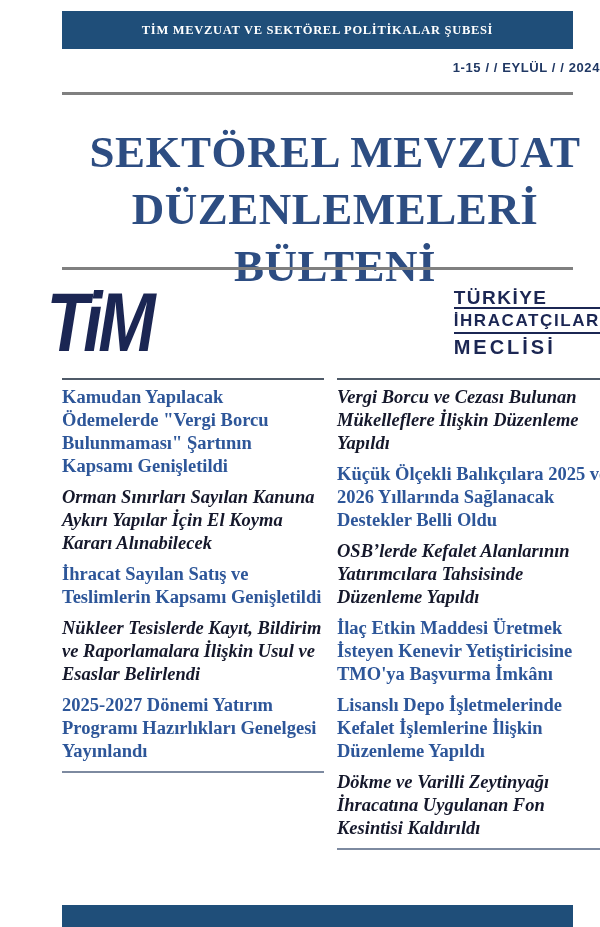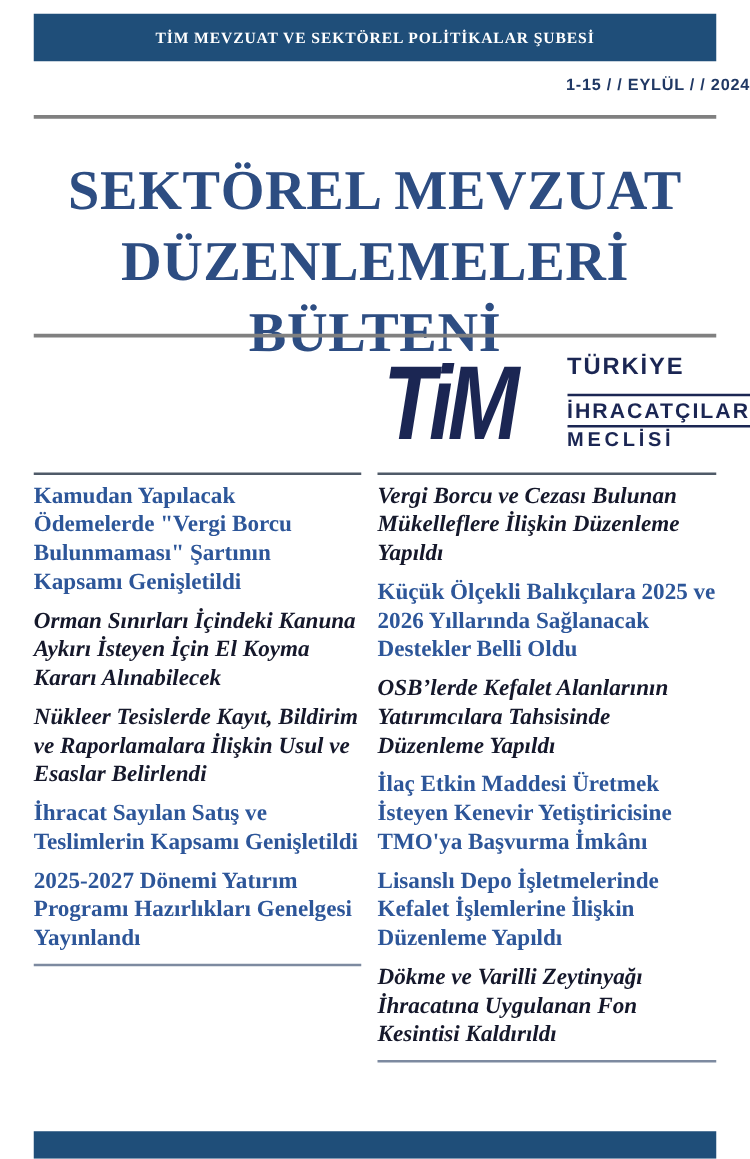--- a/index.html
+++ b/index.html
@@ -3,21 +3,21 @@
 <meta charset="utf-8">
 <style>
   html, body { margin: 0; padding: 0; }
   body {
     width: 600px; height: 927px;
     background: #ffffff;
     font-family: "Liberation Serif", serif;
     position: relative;
     overflow: hidden;
   }
-  .page { position: absolute; inset: 0; }
+  .page { position: absolute; inset: 0; margin-left: 35px; }
 
   
   .topbar {
     position: absolute; left: 27px; right: 27px; top: 11px; height: 38px;
     background: var(--bar, #1f4e79);
     color: #ffffff;
     display: flex; align-items: center; justify-content: center;
     font-weight: bold; font-size: 12.5px; letter-spacing: 0.7px;
   }
 
@@ -42,40 +42,40 @@
     position: absolute; top: 94px; left: 50px; width: 500px;
     text-align: center;
     font-weight: bold; font-size: 45px; line-height: 57px;
     letter-spacing: 0.5px;
     color: var(--title, #2d4d82);
   }
 
   
   .logo {
     position: absolute; top: 276px; left: 0; right: 0; height: 92px;
-    display: flex; align-items: center; justify-content: flex-end; gap: 31px;
+    display: flex; align-items: center; justify-content: space-between; gap: 31px;
     color: var(--logo, #1b2653);
     font-family: "Liberation Sans", sans-serif;
   }
   .logo-mark {
     display: inline-block;
     font-weight: bold; font-style: italic;
     font-size: 84px; line-height: 84px; letter-spacing: -5px;
     transform: scale(0.82, 1);
     transform-origin: center;
   }
   .logo-text { font-weight: bold; text-align: left; line-height: 1; }
-  .logo-line1 { font-size: 19px; letter-spacing: 1.5px; padding-bottom: 12px; }
+  .logo-line1 { font-size: 19px; letter-spacing: 1.5px; padding-bottom: 0; }
   .logo-line2 {
     font-size: 17px; letter-spacing: 1.6px;
     border-top: 2px solid var(--logo, #1b2653);
     border-bottom: 2px solid var(--logo, #1b2653);
     padding: 3px 0; margin: 0 0 3px;
   }
-  .logo-line3 { font-size: 16px; letter-spacing: 3px; }
+  .logo-line3 { font-size: 20px; letter-spacing: 3px; }
 
   
   .columns {
     position: absolute; top: 378px; left: 27px; width: 546px;
     display: flex; gap: 13px;
   }
   .col { border-top: 2px solid #4f5a68; padding-top: 6px; }
   .col-left  { width: 262px; }
   .col-right { flex: 1; }
   h3.headline {
@@ -114,23 +114,23 @@
     <span class="logo-text">
       <div class="logo-line1">TÜRKİYE</div>
       <div class="logo-line2">İHRACATÇILAR</div>
       <div class="logo-line3">MECLİSİ</div>
     </span>
   </div>
 
   <div class="columns">
     <div class="col col-left">
       <h3 class="headline tone-blue">Kamudan Yapılacak Ödemelerde "Vergi Borcu Bulunmaması" Şartının Kapsamı Genişletildi</h3>
-      <h3 class="headline tone-dark">Orman Sınırları İçindeki Kanuna Aykırı İsteyen İçin El Koyma Kararı Alınabilecek</h3>
+      <h3 class="headline tone-dark">Orman Sınırları Sayılan Kanuna Aykırı Yapılar İçin El Koyma Kararı Alınabilecek</h3>
+      <h3 class="headline tone-blue">İhracat Sayılan Satış ve Teslimlerin Kapsamı Genişletildi</h3>
       <h3 class="headline tone-dark">Nükleer Tesislerde Kayıt, Bildirim ve Raporlamalara İlişkin Usul ve Esaslar Belirlendi</h3>
-      <h3 class="headline tone-blue">İhracat Sayılan Satış ve Teslimlerin Kapsamı Genişletildi</h3>
       <h3 class="headline tone-blue">2025-2027 Dönemi Yatırım Programı Hazırlıkları Genelgesi Yayınlandı</h3>
       <div class="col-endrule"></div>
     </div>
     <div class="col col-right">
       <h3 class="headline tone-dark">Vergi Borcu ve Cezası Bulunan Mükelleflere İlişkin Düzenleme Yapıldı</h3>
       <h3 class="headline tone-blue">Küçük Ölçekli Balıkçılara 2025 ve 2026 Yıllarında Sağlanacak Destekler Belli Oldu</h3>
       <h3 class="headline tone-dark">OSB’lerde Kefalet Alanlarının Yatırımcılara Tahsisinde Düzenleme Yapıldı</h3>
       <h3 class="headline tone-blue">İlaç Etkin Maddesi Üretmek İsteyen Kenevir Yetiştiricisine TMO'ya Başvurma İmkânı</h3>
       <h3 class="headline tone-blue">Lisanslı Depo İşletmelerinde Kefalet İşlemlerine İlişkin Düzenleme Yapıldı</h3>
       <h3 class="headline tone-dark">Dökme ve Varilli Zeytinyağı İhracatına Uygulanan Fon Kesintisi Kaldırıldı</h3>

